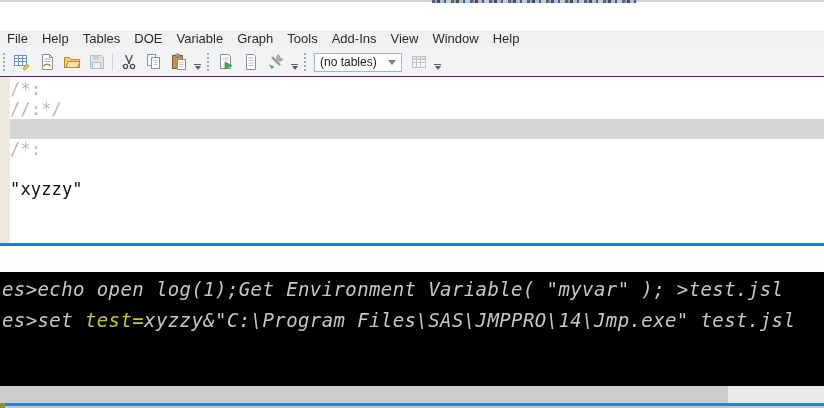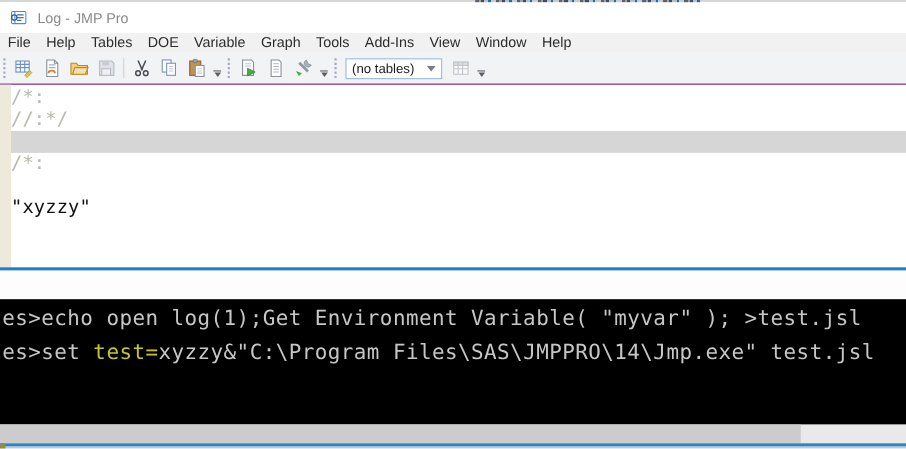--- a/index.html
+++ b/index.html
@@ -17,21 +17,21 @@
   .titlebar{top:2px;left:0;right:0;height:28px;background:#fff;display:flex;align-items:center;
             padding-left:9px;gap:9px;box-sizing:border-box;}
   .title-text{color:#8a8a8a;font-size:13px;}
 
   
   .menubar{top:30px;left:0;right:0;height:18px;background:#f1f1f1;display:flex;align-items:center;}
   .menu-item{padding:0 7px;font-size:13px;color:#2b2b2b;line-height:18px;cursor:default;}
 
   
   .toolbar{top:48px;left:0;right:0;height:28px;background:#f2f3f5;display:flex;align-items:center;
-           border-bottom:6px solid #701a75;box-sizing:content-box;}
+           border-bottom:1px solid #701a75;box-sizing:content-box;}
   .grip{width:0;height:18px;border-left:2px dotted #a4abc0;margin:0 4px 0 3px;}
   .tbtn{width:25px;height:24px;display:flex;align-items:center;justify-content:center;}
   .tsep{width:0;height:18px;border-left:1px solid #cfd2d8;margin:0 3px;}
   .overflow{width:13px;height:22px;display:flex;flex-direction:column;align-items:center;
             justify-content:flex-end;padding-bottom:3px;box-sizing:border-box;}
   .overflow .bar{width:7px;height:1px;background:#5a5f66;margin-bottom:1px;}
   .overflow .chev{width:0;height:0;border-left:3px solid transparent;border-right:3px solid transparent;
                   border-top:4px solid #5a5f66;}
   .combo{width:88px;height:19px;background:#fff;border:1px solid #9db6d9;display:flex;
          align-items:center;justify-content:space-between;padding:0 5px;box-sizing:border-box;
@@ -49,51 +49,40 @@
   .log-line.selected{background:#d6d6d6;}
   .hl{background:#e3e74c;}
 
   .win-border-blue{top:243px;left:0;right:0;height:3px;background:#1d7dd2;}
   .desktop-gap{top:246px;left:0;right:0;height:26px;background:#fdfdfd;}
 
   
   .console{top:272px;left:0;right:0;height:114px;background:#000;color:#c6c6c6;
            font-family:"DejaVu Sans Mono",monospace;font-size:19px;letter-spacing:0.4px;
            line-height:31px;padding:2px 0 0 2px;box-sizing:border-box;overflow:hidden;}
-  .console-line{white-space:pre;}
+  .console-line{white-space:pre;font-style:italic;}
   .console-hl{color:#c5c52f;}
 
   
   .scrollstrip{top:386px;left:0;right:0;height:17px;background:#e9e9e9;}
   .scrollthumb{position:absolute;left:0;top:0;width:728px;height:17px;background:#cccccc;}
   .taskbar-blue{top:403px;left:0;right:0;height:3px;background:#2a86cc;}
   .bottom-row{top:406px;left:0;right:0;height:2px;background:#c9c9c9;}
   .olive-dot{top:403px;left:0;width:5px;height:5px;background:#8f8c4a;z-index:3;}
 
   svg{display:block;}
 </style>
 </head>
 <body>
 
 <div class="screen">
 
   <div class="abs sliver-base"></div>
   <div class="abs sliver-detail"></div>
 
-  <div class="abs titlebar">
-    <span>
-      <svg width="16" height="16" viewBox="0 0 16 16">
-        <rect x="1.5" y="2.5" width="13" height="11" rx="1" fill="#fff" stroke="#5b87c5"></rect>
-        <path d="M4.5 2.5v11" stroke="#5b87c5" fill="none"></path>
-        <path d="M6.5 5.5h6M6.5 8h6M6.5 10.5h4" stroke="#3a6fb0" fill="none"></path>
-        <circle cx="4" cy="8" r="2.4" fill="none" stroke="#2f5f9e" stroke-width="1.2"></circle>
-      </svg>
-    </span>
-    <span class="title-text">Log - JMP Pro</span>
-  </div>
 
   <div class="abs menubar">
     <span class="menu-item">File</span>
     <span class="menu-item">Help</span>
     <span class="menu-item">Tables</span>
     <span class="menu-item">DOE</span>
     <span class="menu-item">Variable</span>
     <span class="menu-item">Graph</span>
     <span class="menu-item">Tools</span>
     <span class="menu-item">Add-Ins</span>

